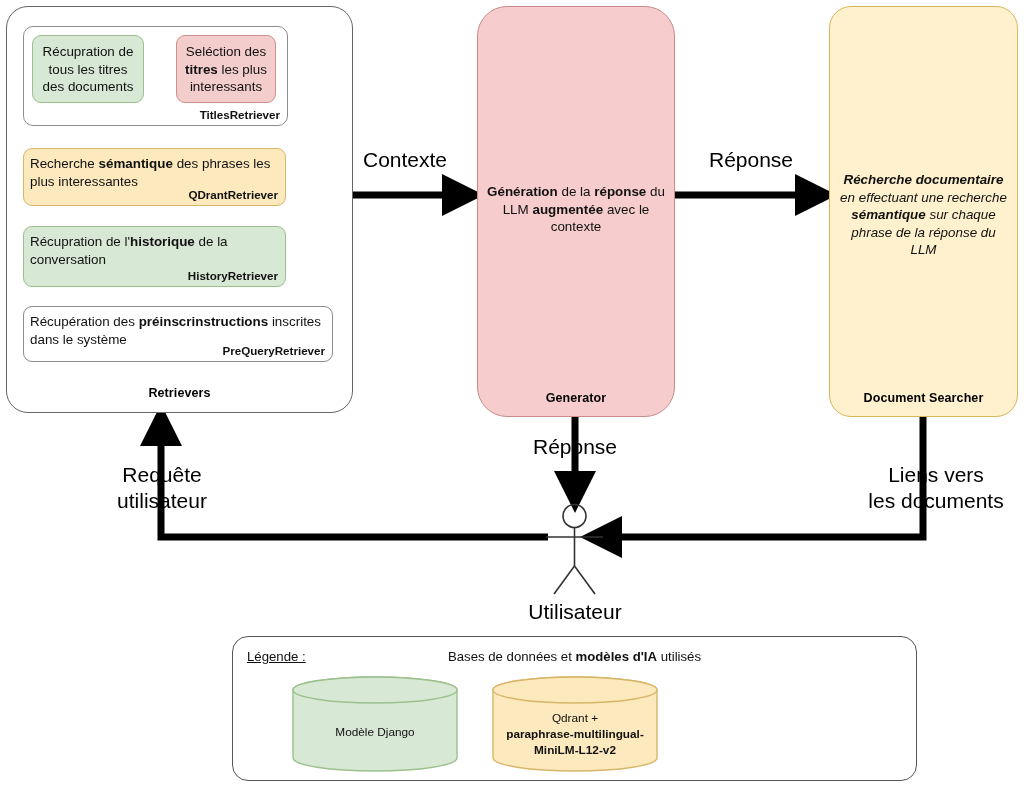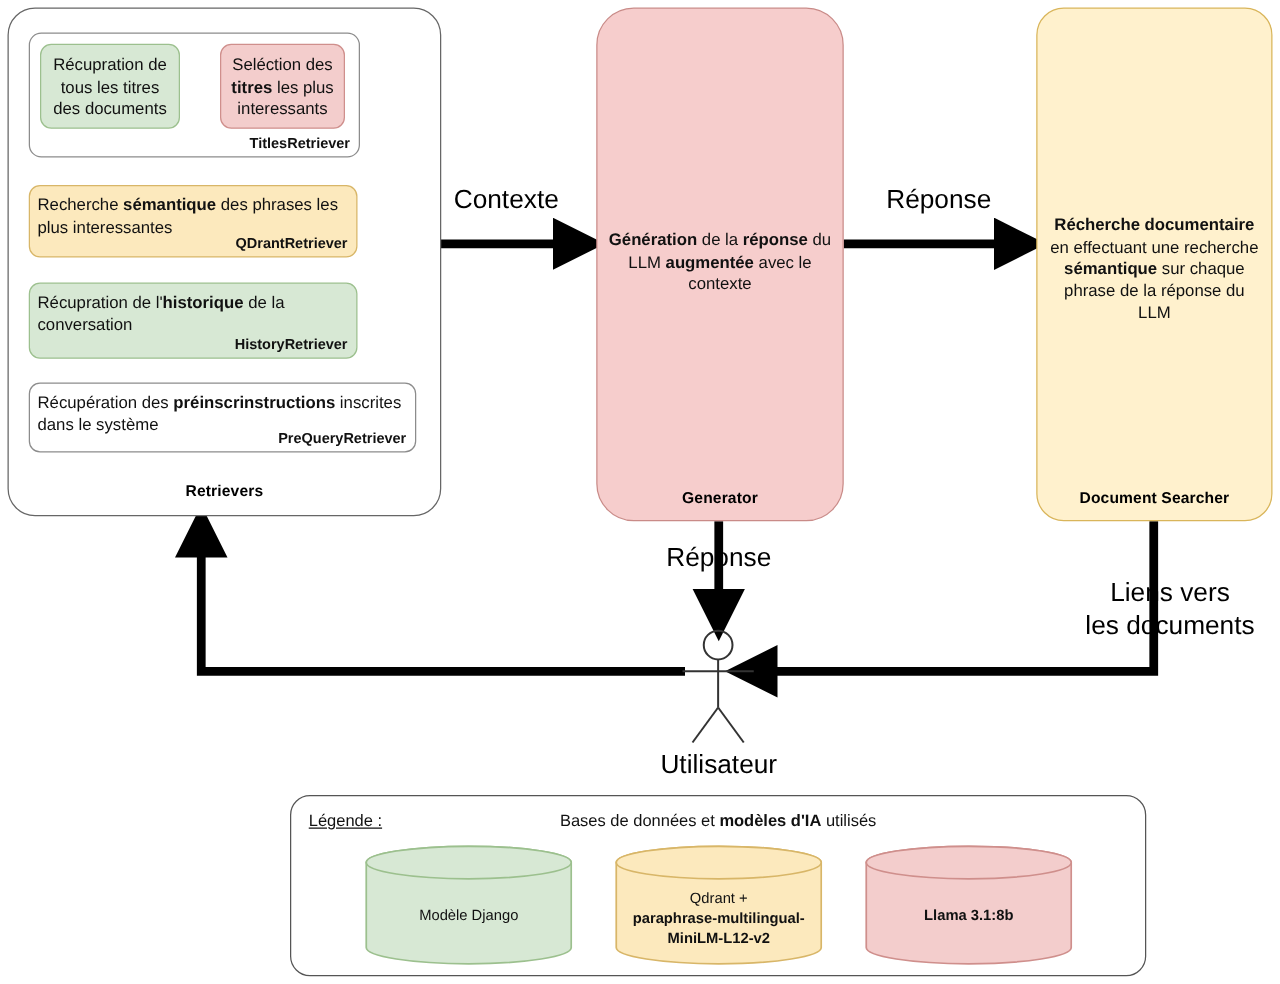--- a/index.html
+++ b/index.html
@@ -207,30 +207,32 @@
     <div class="card-text" style="top:6px;">Récupération des <b>préinscrinstructions</b> inscrites dans le système</div>
     <div class="card-tag">PreQueryRetriever</div>
   </div>
 
   <div class="abs panel-generator" style="left:477px; top:6px; width:198px; height:411px;">
     <div class="body-text" style="top:176px;"><b>Génération</b> de la <b>réponse</b> du LLM <b>augmentée</b> avec le contexte</div>
     <div class="panel-title" style="bottom:11px;">Generator</div>
   </div>
 
   <div class="abs panel-searcher" style="left:829px; top:6px; width:189px; height:411px;">
-    <div class="body-text" style="top:164px;"><b>Récherche documentaire</b> en effectuant une recherche <b>sémantique</b> sur chaque phrase de la réponse du LLM</div>
+    <div class="body-text" style="top:164px;font-style:italic;"><b>Récherche documentaire</b> en effectuant une recherche <b>sémantique</b> sur chaque phrase de la réponse du LLM</div>
     <div class="panel-title" style="bottom:11px;">Document Searcher</div>
   </div>
 
   <div class="flow-label" style="left:343px; top:147px; width:124px;">Contexte</div>
 
   <div class="flow-label" style="left:689px; top:147px; width:124px;">Réponse</div>
 
   <div class="flow-label" style="left:513px; top:434px; width:124px;">Réponse</div>
 
+  <div class="flow-label" style="left:91px; top:462px; width:142px;">Requête
+utilisateur</div>
 
   <div class="flow-label" style="left:856px; top:462px; width:160px;">Liens vers
 les documents</div>
 
   <div class="figure-label" style="left:475px; top:600px; width:200px;">Utilisateur</div>
 
   <div class="abs legend-box" style="left:232px; top:636px; width:685px; height:145px;">
     <div class="legend-title" style="left:14px; top:12px;">Légende :</div>
     <div class="legend-head" style="top:12px;">Bases de données et <b>modèles d'IA</b> utilisés</div>
   </div>
@@ -244,21 +246,14 @@
   </div>
 
   <div class="abs" style="left:492px; top:676px; width:166px; height:96px;">
     <svg width="166" height="96">
       <path d="M1,14 a82,13 0 0 1 164,0 L165,82 a82,13 0 0 1 -164,0 Z" fill="#fce9bd" stroke="#d8b668" stroke-width="1.4"></path>
       <ellipse cx="83" cy="14" rx="82" ry="13" fill="#fce9bd" stroke="#d8b668" stroke-width="1.4"></ellipse>
     </svg>
     <div class="cyl-label" style="top:34px;">Qdrant +<br><b>paraphrase-multilingual-<br>MiniLM-L12-v2</b></div>
   </div>
 
-  <div class="abs" style="left:692px; top:676px; width:166px; height:96px;">
-    <svg width="166" height="96">
-      <path d="M1,14 a82,13 0 0 1 164,0 L165,82 a82,13 0 0 1 -164,0 Z" fill="#f3cdcc" stroke="#cf8f8c" stroke-width="1.4"></path>
-      <ellipse cx="83" cy="14" rx="82" ry="13" fill="#f3cdcc" stroke="#cf8f8c" stroke-width="1.4"></ellipse>
-    </svg>
-    <div class="cyl-label" style="top:48px;"><b>Llama 3.1:8b</b></div>
-  </div>
 
 </div>
 
 </body></html>

